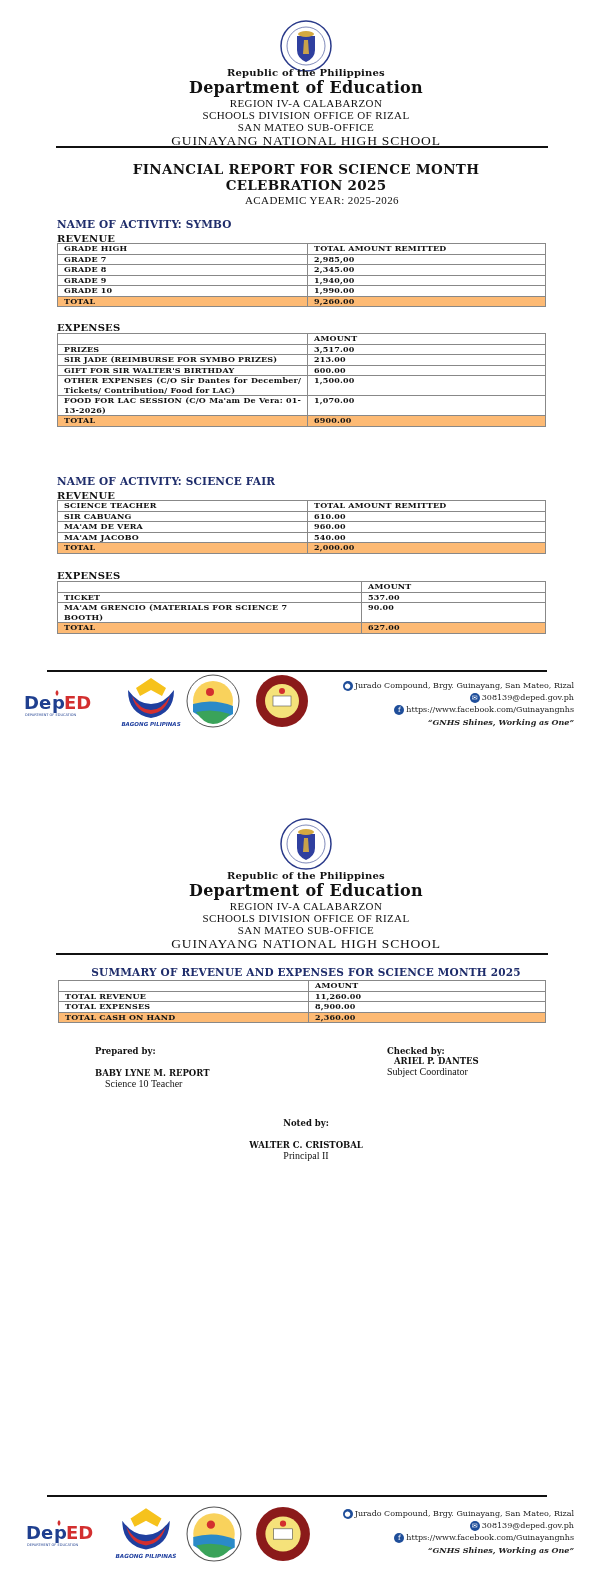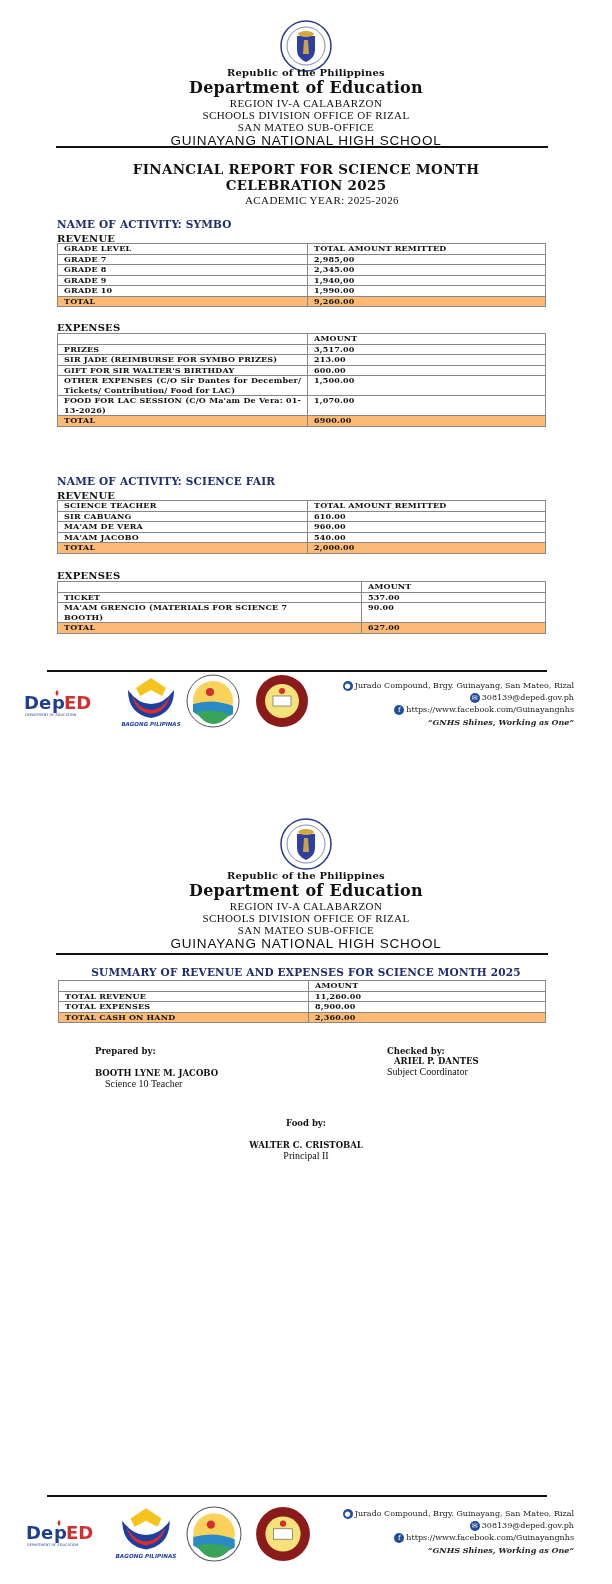--- a/index.html
+++ b/index.html
@@ -5,21 +5,21 @@
   html,body{margin:0;padding:0;background:#fff;}
   body{width:612px;height:1584px;position:relative;overflow:hidden;font-family:"DejaVu Serif",serif;color:#111;}
   .page{position:absolute;left:0;width:612px;}
   .p1{top:0;height:792px;}
   .p2{top:792px;height:792px;}
   .hdr{position:absolute;left:0;width:612px;text-align:center;}
   .seal{position:absolute;left:50%;transform:translateX(-50%);width:52px;height:52px;}
   .rep{font-family:"DejaVu Serif",serif;font-weight:bold;font-size:10px;letter-spacing:0.2px;}
   .dept{font-family:"DejaVu Serif",serif;font-weight:bold;font-size:16px;letter-spacing:0.3px;}
   .reg{font-family:"Liberation Serif",serif;font-size:11px;letter-spacing:0.4px;line-height:12px;}
-  .school{font-family:Liberation Sans, sans-serif;font-size:13.5px;letter-spacing:0.8px;line-height:15px;}
+  .school{font-family:Liberation Serif, serif;font-size:13.5px;letter-spacing:0.8px;line-height:15px;}
   .hr{position:absolute;left:56px;width:492px;height:2px;background:#111;}
   .title{position:absolute;left:0;width:612px;text-align:center;font-family:"DejaVu Serif",serif;font-weight:bold;font-size:13.5px;line-height:16px;letter-spacing:0.3px;}
   .ay{position:absolute;left:0;width:612px;text-align:center;font-family:"Liberation Serif",serif;font-size:11px;letter-spacing:0.4px;padding-left:16px;}
   .act{position:absolute;left:57px;font-family:"DejaVu Serif",serif;font-weight:bold;font-size:10.5px;color:#1f2d6b;letter-spacing:0.2px;}
   .lbl{position:absolute;left:57px;font-family:"DejaVu Serif",serif;font-weight:bold;font-size:10px;letter-spacing:0.2px;}
   table.t{position:absolute;left:57px;width:489px;border-collapse:collapse;font-family:"DejaVu Serif",serif;font-weight:bold;font-size:8px;letter-spacing:0.2px;}
   table.t td{border:1px solid #888;padding:0 6px;line-height:9.5px;vertical-align:top;}
   table.t td.c1{width:237px;}
   table.t td.just{text-align:justify;text-align-last:left;}
   table.t tr.tot td{background:#fdba74;}
@@ -60,21 +60,21 @@
     <div>FINANCIAL REPORT FOR SCIENCE MONTH</div>
     <div>CELEBRATION 2025</div>
   </div>
   <div class="ay" style="top:194px">ACADEMIC YEAR: 2025-2026</div>
 
   <div class="act" style="top:218px">NAME OF ACTIVITY: SYMBO</div>
   <div class="lbl" style="top:233px">REVENUE</div>
   <table class="t" style="top:243px">
     <tbody>
         <tr>
-      <td class="c1">GRADE LEVEL</td>
+      <td class="c1">GRADE HIGH</td>
       <td>TOTAL AMOUNT REMITTED</td>
     </tr>
     <tr>
       <td class="c1">GRADE 7</td>
       <td>2,985,00</td>
     </tr>
     <tr>
       <td class="c1">GRADE 8</td>
       <td>2,345.00</td>
     </tr>
@@ -256,30 +256,30 @@
     </tr>
     <tr class="tot">
       <td class="c1">TOTAL CASH ON HAND</td>
       <td>2,360.00</td>
     </tr>
   </tbody>
     </table>
 
   <div class="sig" style="left:95px;top:254px">
     <div class="b">Prepared by:</div>
-    <div class="b" style="margin-top:12px">BOOTH LYNE M. JACOBO</div>
+    <div class="b" style="margin-top:12px">BABY LYNE M. REPORT</div>
     <div class="n" style="padding-left:10px">Science 10 Teacher</div>
   </div>
   <div class="sig" style="left:387px;top:254px">
     <div class="b">Checked by:</div>
     <div class="b" style="padding-left:7px">ARIEL P. DANTES</div>
     <div class="n">Subject Coordinator</div>
   </div>
   <div class="sig" style="left:0;width:612px;text-align:center;top:326px">
-    <div class="b">Food by:</div>
+    <div class="b">Noted by:</div>
     <div class="b" style="margin-top:12px">WALTER C. CRISTOBAL</div>
     <div class="n">Principal II</div>
   </div>
 
   <div class="foot-line" style="top:703px"></div>
   <div class="logo" style="left:26px;top:726px;width:74px;height:30px">
     <svg width="74" height="30" viewBox="0 0 74 30">
       <path d="M33 2 q3 3 0 6 q-3 -3 0 -6z" fill="#d32f2f"></path>
       <text x="0" y="21" font-family="DejaVu Sans, sans-serif" font-weight="bold" font-size="18" fill="#1f3f8f">De</text>
       <text x="28" y="21" font-family="DejaVu Sans, sans-serif" font-weight="bold" font-size="18" fill="#1f3f8f">p</text>

